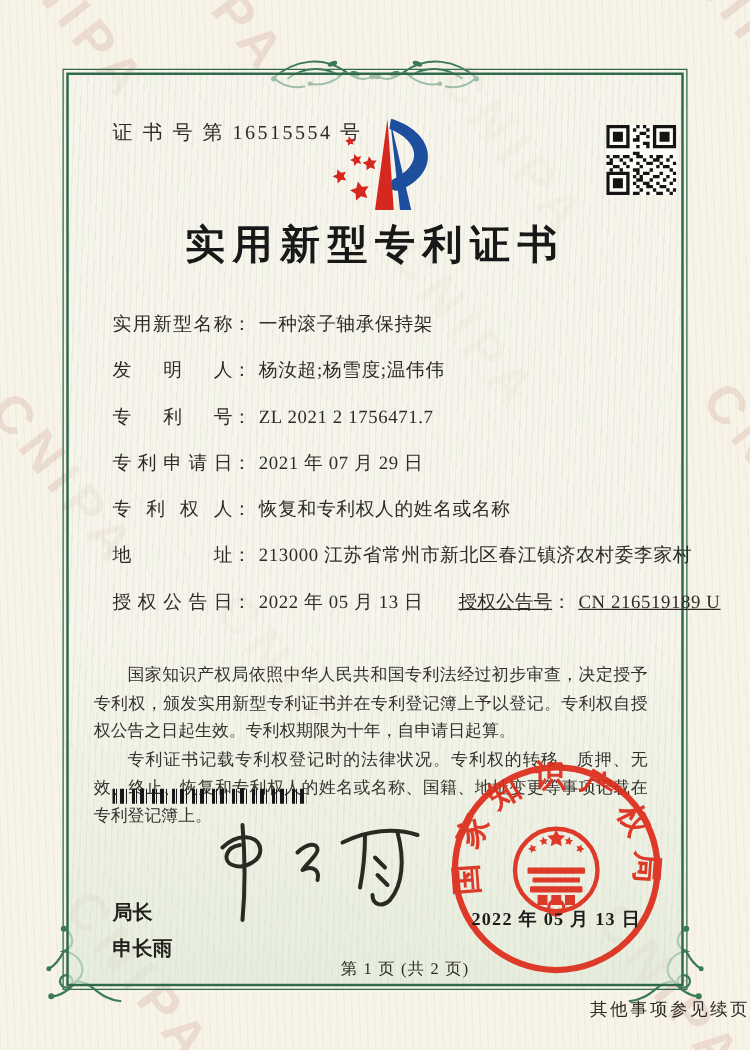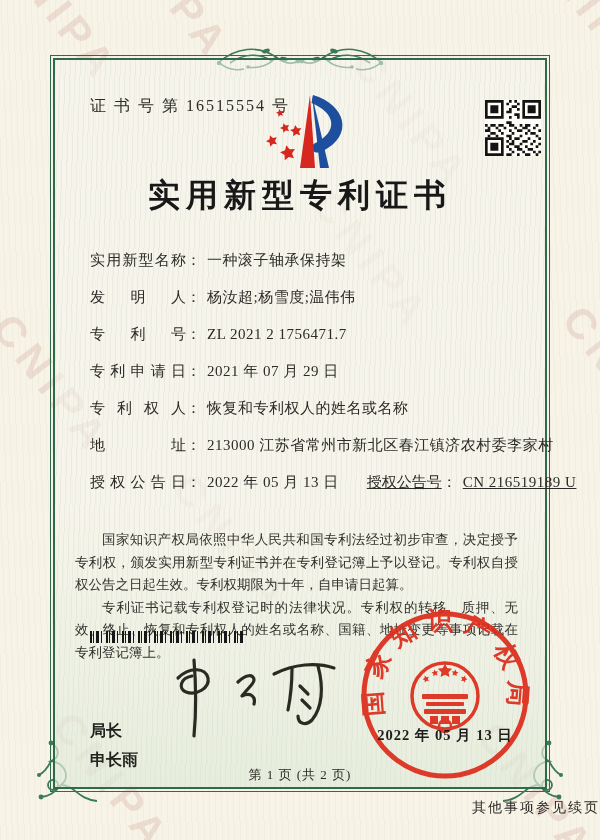--- a/index.html
+++ b/index.html
@@ -58,21 +58,21 @@
     position:absolute;left:35px;top:656px;
     font-family:"Liberation Sans","DejaVu Sans",sans-serif;
     font-size:16px;font-weight:bold;line-height:29px;color:#22221e;
   }
   .signature{position:absolute;left:95px;top:596px;}
   .seal{position:absolute;left:303px;top:548px;}
   .seal-date{
     position:absolute;left:310px;top:666px;width:160px;text-align:center;
     font-size:14.5px;font-weight:bold;letter-spacing:1px;color:#1e1d1b;z-index:5;
   }
-  .pageno{position:absolute;left:0;top:706px;width:100%;text-align:center;font-size:13px;letter-spacing:1px;}
+  .pageno{position:absolute;left:0;top:706px;width:100%;text-align:center;font-size:13px;letter-spacing:1px;padding-left:24px;}
   .footer{position:absolute;left:0;top:799px;width:100%;text-align:right;font-size:14px;letter-spacing:2px;color:#2c2a26;}
   .ornament-top{position:absolute;top:-19px;left:50%;margin-left:-90px;}
   .corner{position:absolute;}
   .corner-bl{left:-14px;bottom:-14px;}
   .corner-br{right:-14px;bottom:-14px;transform:scale(-1,1);}
 </style>
 </head>
 <body>
 
 <span class="wm" style="left:-22px;top:-12px;">CNIPA</span>

